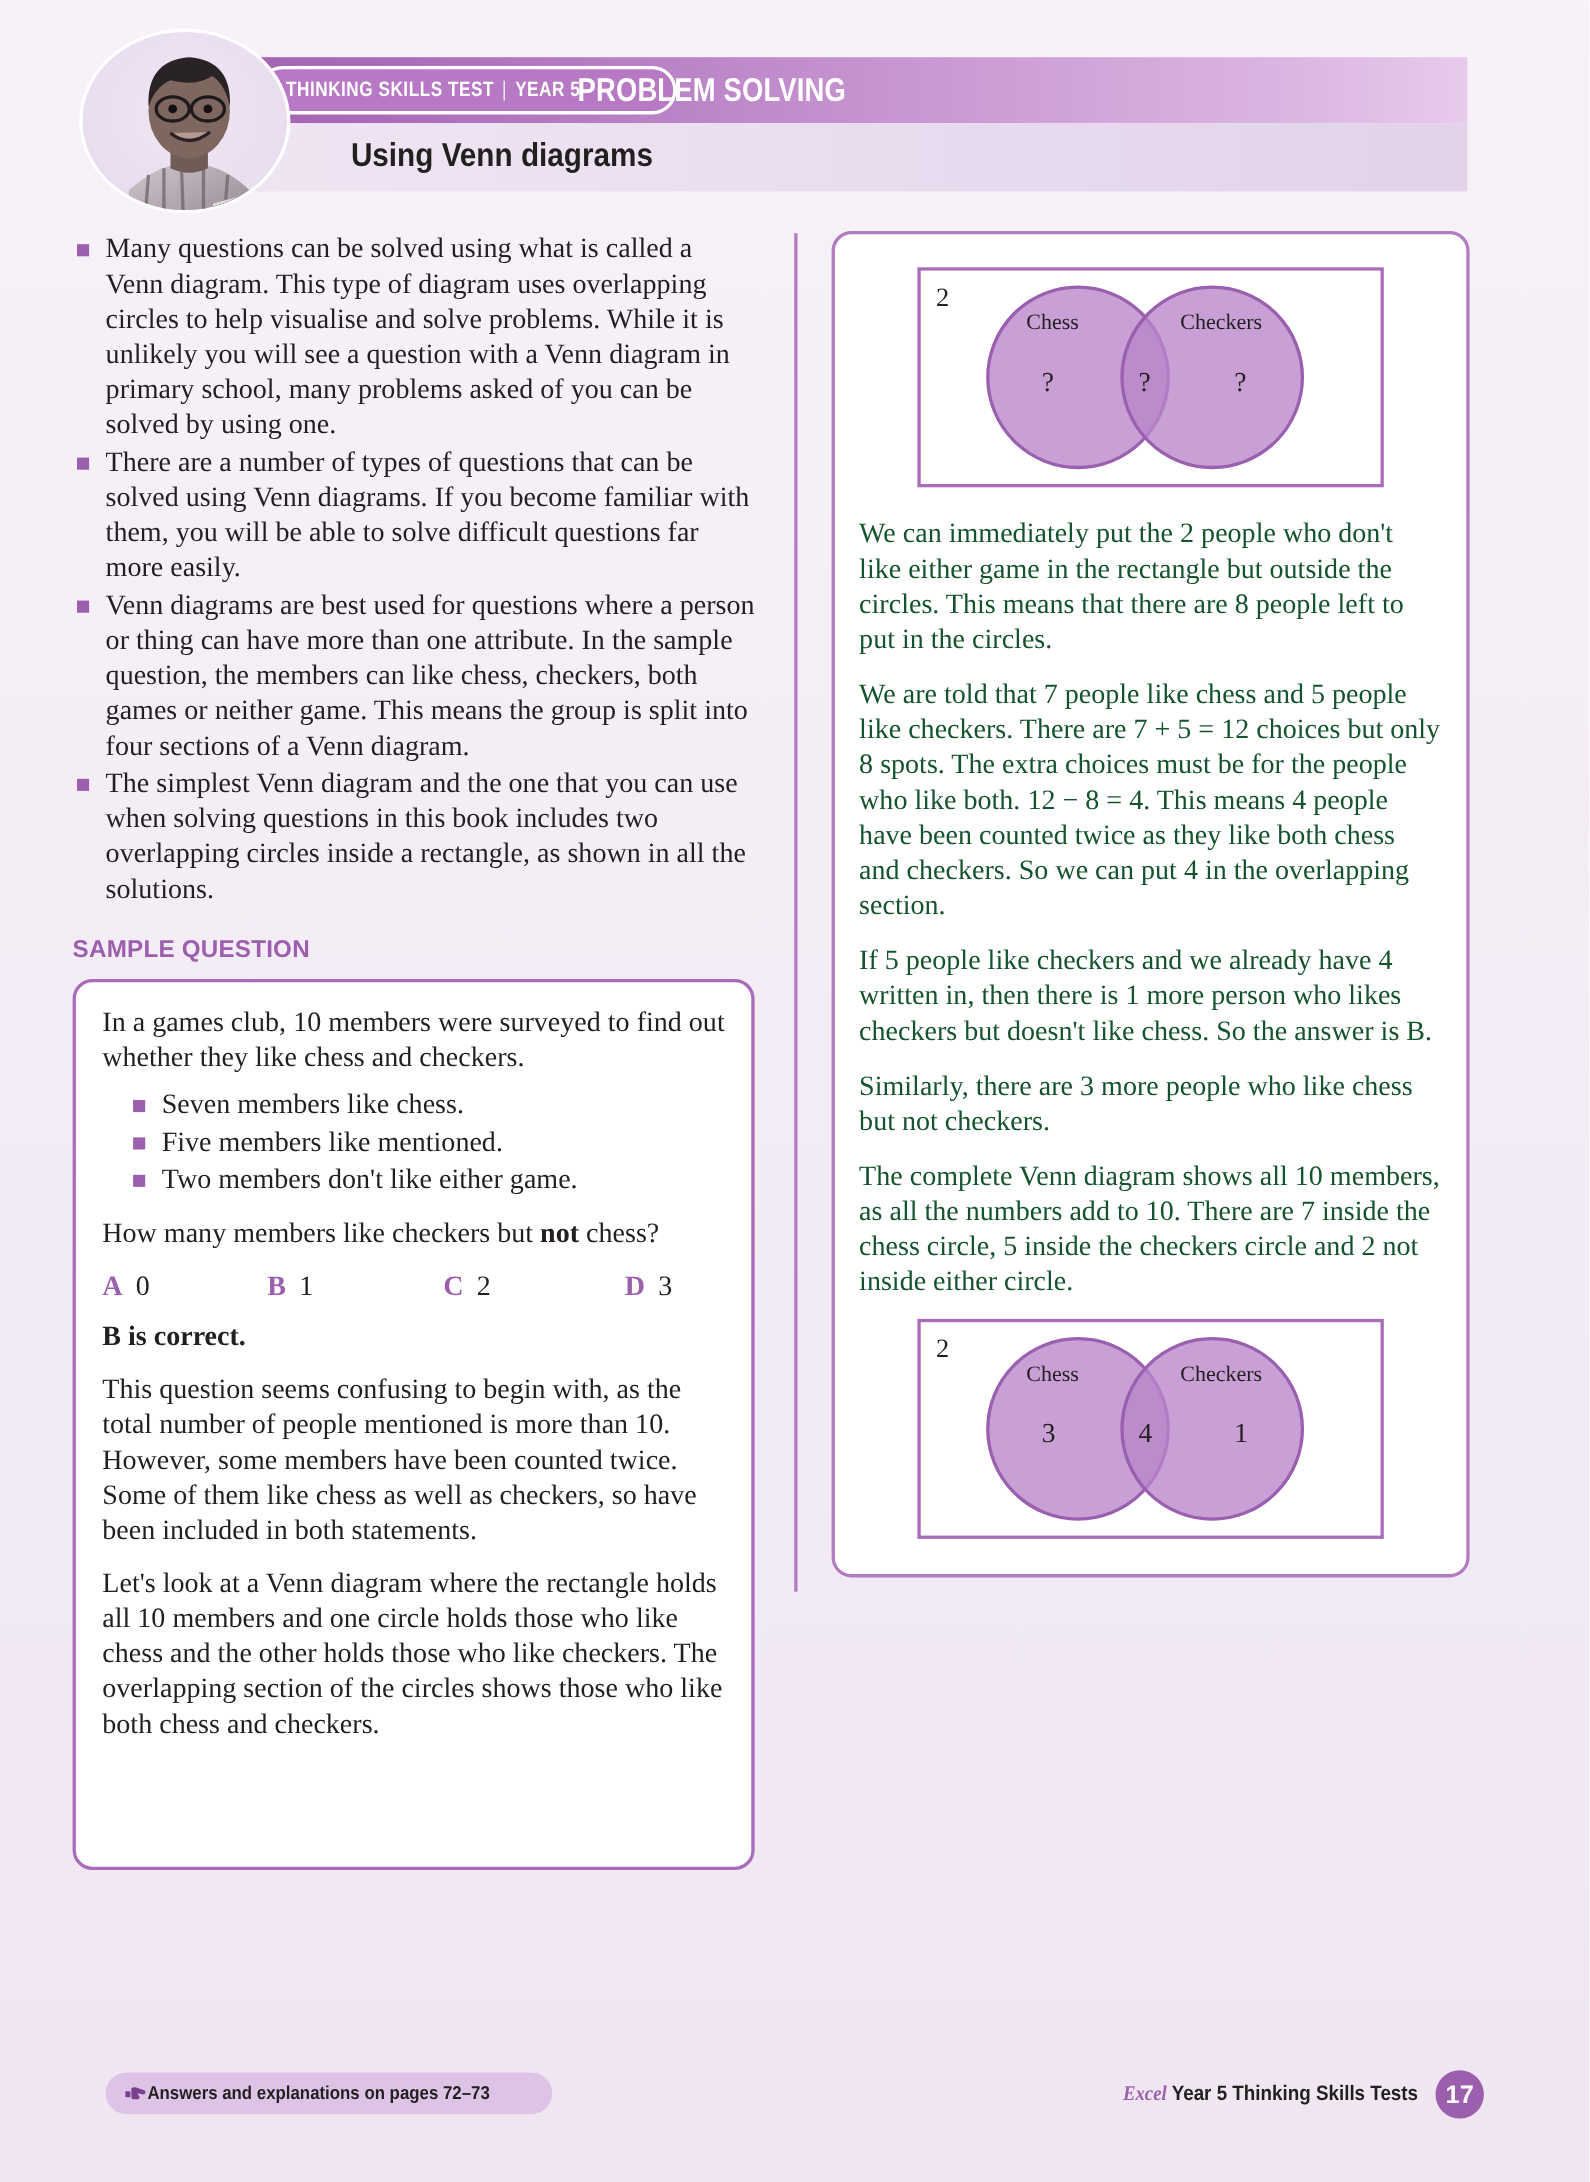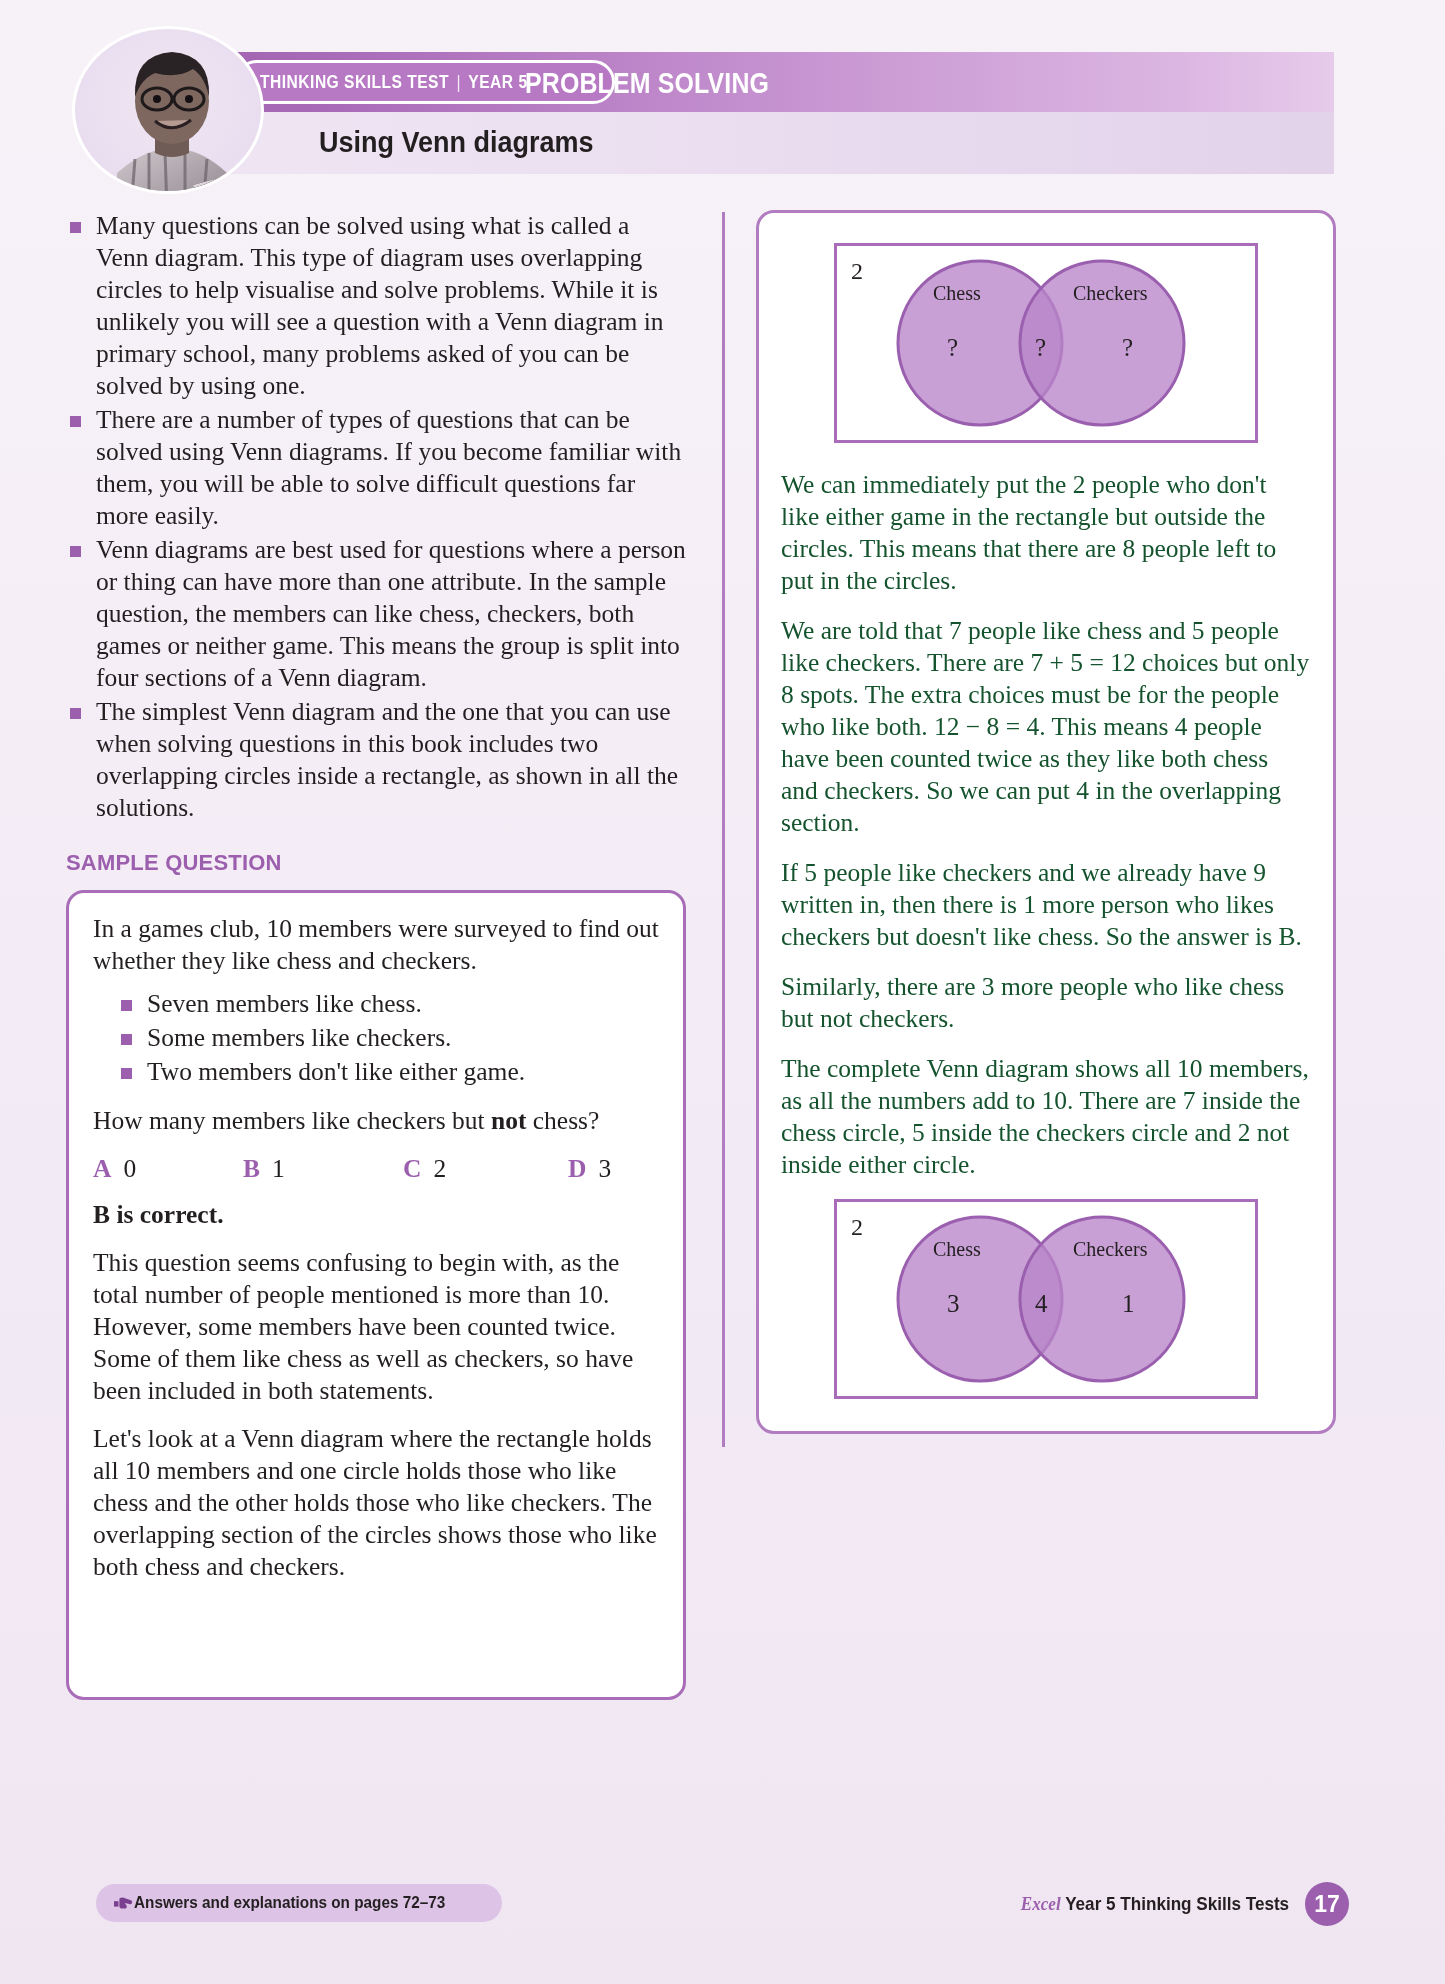--- a/index.html
+++ b/index.html
@@ -398,21 +398,21 @@
       <li>The simplest Venn diagram and the one that you can use when solving questions in this book includes two overlapping circles inside a rectangle, as shown in all the solutions.</li>
     </ul>
 
     <div class="sample-heading">SAMPLE QUESTION</div>
 
     <div class="qbox">
       <p class="tight">In a games club, 10 members were surveyed to find out whether they like chess and checkers.</p>
 
       <ul class="sub-bullets">
         <li>Seven members like chess.</li>
-        <li>Some members like checkers.</li>
+        <li>Five members like mentioned.</li>
         <li>Two members don't like either game.</li>
       </ul>
 
       <p><span>How many members like checkers but </span><b>not</b><span> chess?</span></p>
 
       <div class="options-row">
         <div class="opt" style="width:150px">
           <span class="opt-letter">A</span>
           <span class="opt-val">0</span>
         </div>
@@ -448,21 +448,21 @@
         </svg>
         <span class="venn-label chess">Chess</span>
         <span class="venn-label checkers">Checkers</span>
         <span class="venn-val left">?</span>
         <span class="venn-val mid">?</span>
         <span class="venn-val right">?</span>
       </div>
 
       <p>We can immediately put the 2 people who don't like either game in the rectangle but outside the circles. This means that there are 8 people left to put in the circles.</p>
       <p>We are told that 7 people like chess and 5 people like checkers. There are 7 + 5 = 12 choices but only 8 spots. The extra choices must be for the people who like both. 12 − 8 = 4. This means 4 people have been counted twice as they like both chess and checkers. So we can put 4 in the overlapping section.</p>
-      <p>If 5 people like checkers and we already have 9 written in, then there is 1 more person who likes checkers but doesn't like chess. So the answer is B.</p>
+      <p>If 5 people like checkers and we already have 4 written in, then there is 1 more person who likes checkers but doesn't like chess. So the answer is B.</p>
       <p>Similarly,  there are 3 more people who like chess but not checkers.</p>
       <p>The complete Venn diagram shows all 10 members, as all the numbers add to 10. There are 7 inside the chess circle, 5 inside the checkers circle and 2 not inside either circle.</p>
 
       <div class="venn" style="margin-bottom:6px">
         <span class="venn-outside">2</span>
         <svg class="venn-svg" width="418" height="194" viewBox="0 0 418 194">
           <circle cx="143" cy="97" r="82" fill="#b985c9" fill-opacity="0.78" stroke="#9a5fae" stroke-width="3"></circle>
           <circle cx="265" cy="97" r="82" fill="#b985c9" fill-opacity="0.78" stroke="#9a5fae" stroke-width="3"></circle>
         </svg>
         <span class="venn-label chess">Chess</span>

